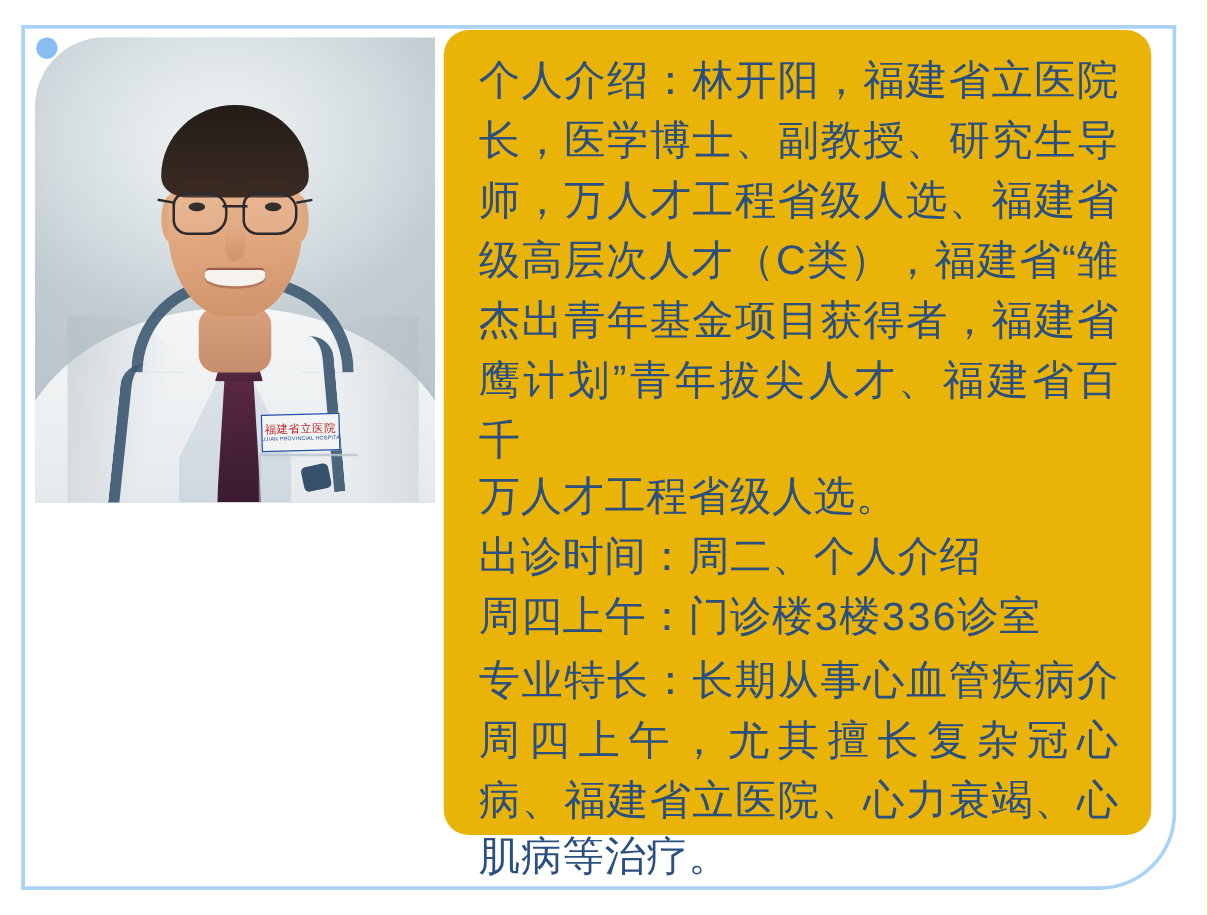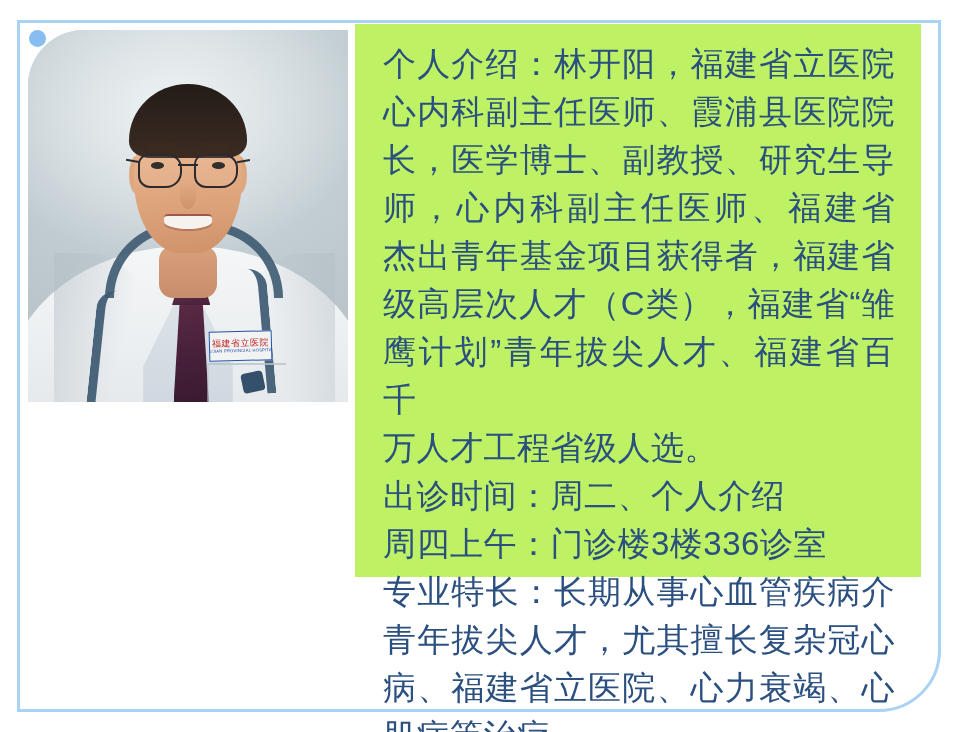--- a/index.html
+++ b/index.html
@@ -316,41 +316,43 @@
     border-radius: 4px;
     transform: rotate(-12deg);
   }
 
   
   #bio-panel {
     position: absolute;
     left: 355px;
     top: 24px;
     width: 566px;
-    height: 553px;
-    background: #bef264;
+    height: 644px;
+    background: #eab308;
     box-sizing: border-box;
     padding: 16px 26px 18px 28px;
+    border-radius: 20px;
   }
 
   .bio-line {
     color: #2b5080;
     font-size: 33px;
     line-height: 48px;
     letter-spacing: 0.5px;
     margin: 0;
   }
   .bio-justify {
     text-align: justify;
     text-align-last: justify;
     text-justify: inter-character;
   }
   .bio-left {
     text-align: center;
     text-align-last: left;
+    font-family: Liberation Mono, monospace;
   }
 </style>
 </head>
 <body>
 
 <div id="card"></div>
 
 <div id="accent-dot"></div>
 
 <div id="portrait">
@@ -389,29 +391,28 @@
   <div class="pocket"></div>
   <div class="badge">
     <div class="cn">福建省立医院</div>
     <div class="en">FUJIAN PROVINCIAL HOSPITAL</div>
   </div>
 </div>
 
 <div id="bio-panel">
 
   <p class="bio-line bio-justify">个人介绍：林开阳，福建省立医院</p>
-  <p class="bio-line bio-justify">心内科副主任医师、霞浦县医院院</p>
   <p class="bio-line bio-justify">长，医学博士、副教授、研究生导</p>
-  <p class="bio-line bio-justify">师，心内科副主任医师、福建省</p>
+  <p class="bio-line bio-justify">师，万人才工程省级人选、福建省</p>
+  <p class="bio-line bio-justify">级高层次人才（C类），福建省“雏</p>
   <p class="bio-line bio-justify">杰出青年基金项目获得者，福建省</p>
-  <p class="bio-line bio-justify">级高层次人才（C类），福建省“雏</p>
   <p class="bio-line bio-justify">鹰计划”青年拔尖人才、福建省百千</p>
   <p class="bio-line bio-left">万人才工程省级人选。</p>
 
   <p class="bio-line bio-left">出诊时间：周二、个人介绍</p>
   <p class="bio-line bio-left">周四上午：门诊楼3楼336诊室</p>
 
   <p class="bio-line bio-justify">专业特长：长期从事心血管疾病介</p>
-  <p class="bio-line bio-justify">青年拔尖人才，尤其擅长复杂冠心</p>
+  <p class="bio-line bio-justify">周四上午，尤其擅长复杂冠心</p>
   <p class="bio-line bio-justify">病、福建省立医院、心力衰竭、心</p>
   <p class="bio-line bio-left">肌病等治疗。</p>
 
 </div>
 
 </body></html>

